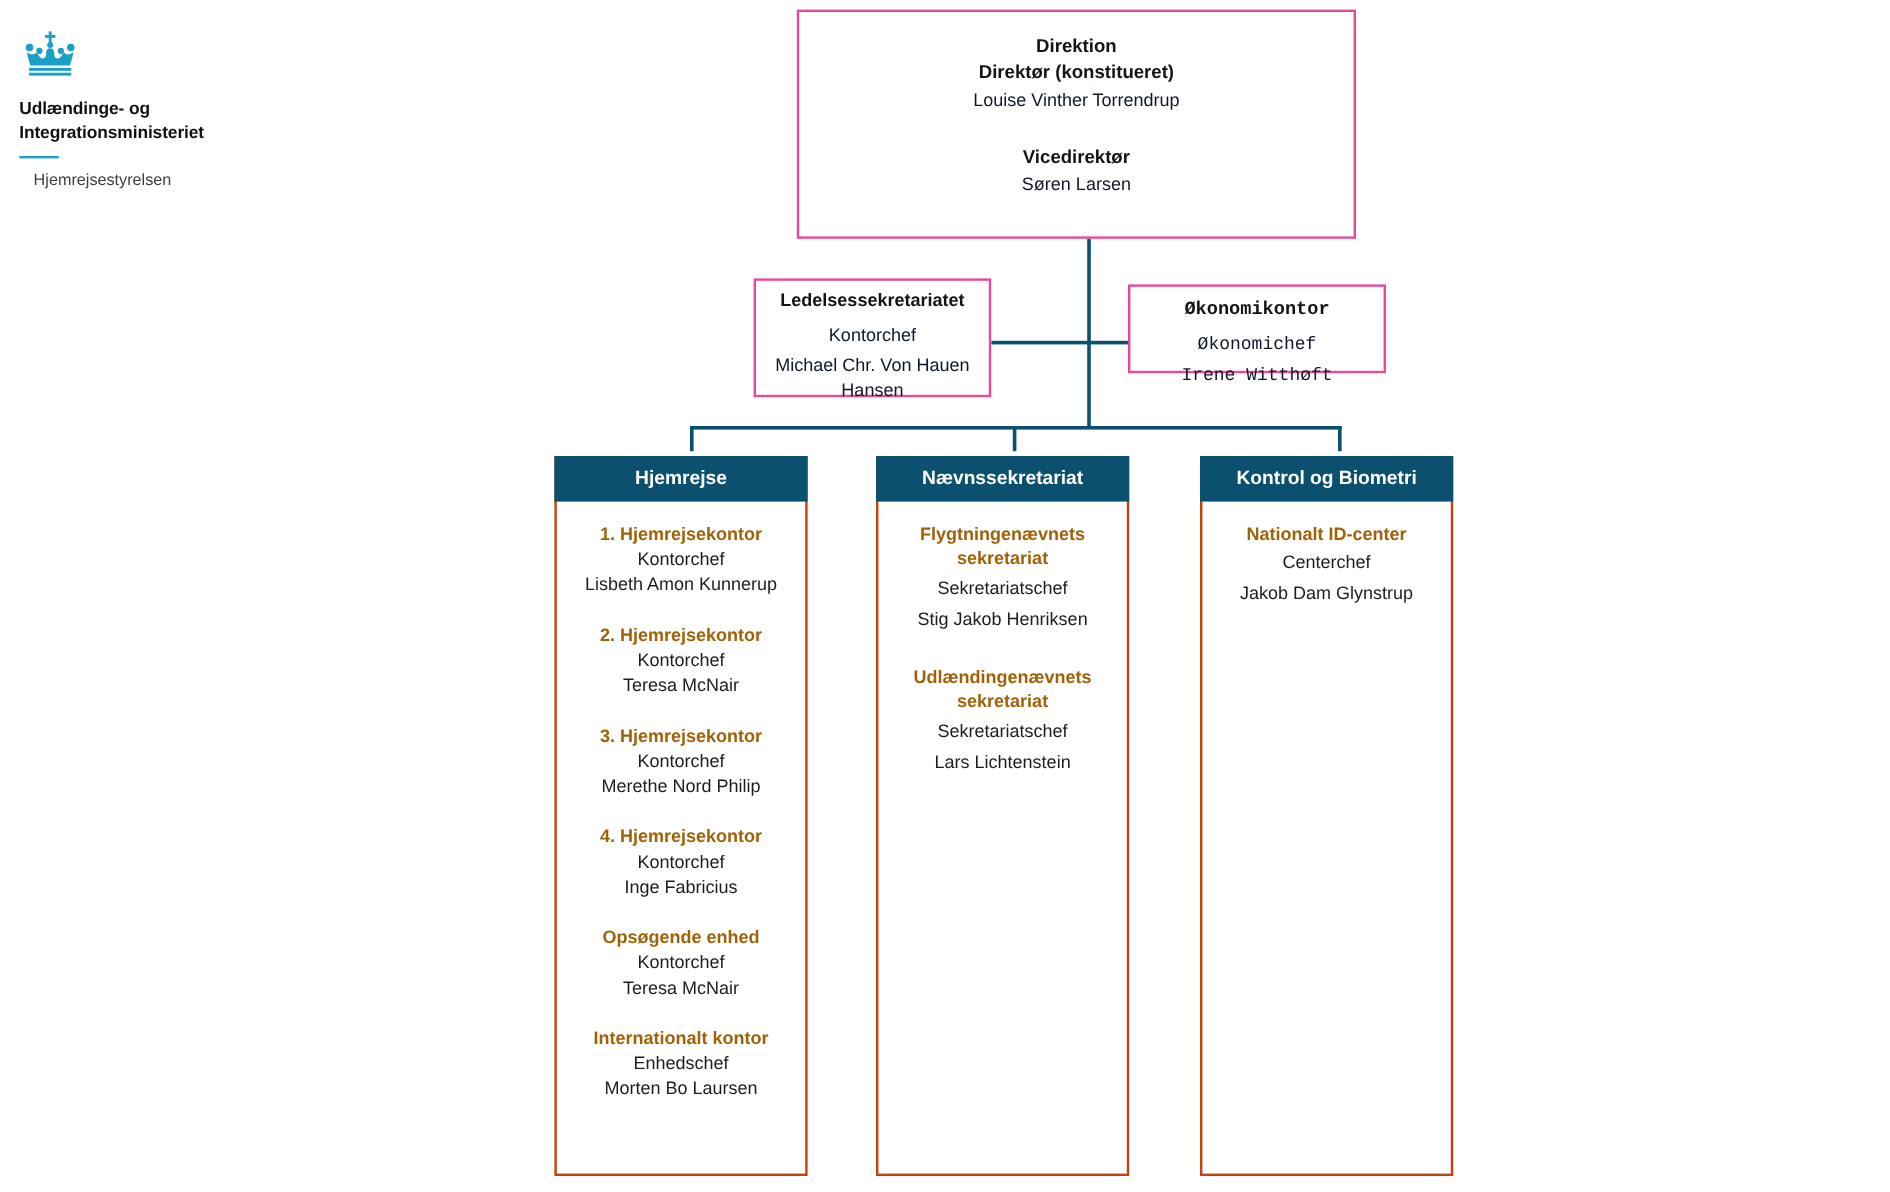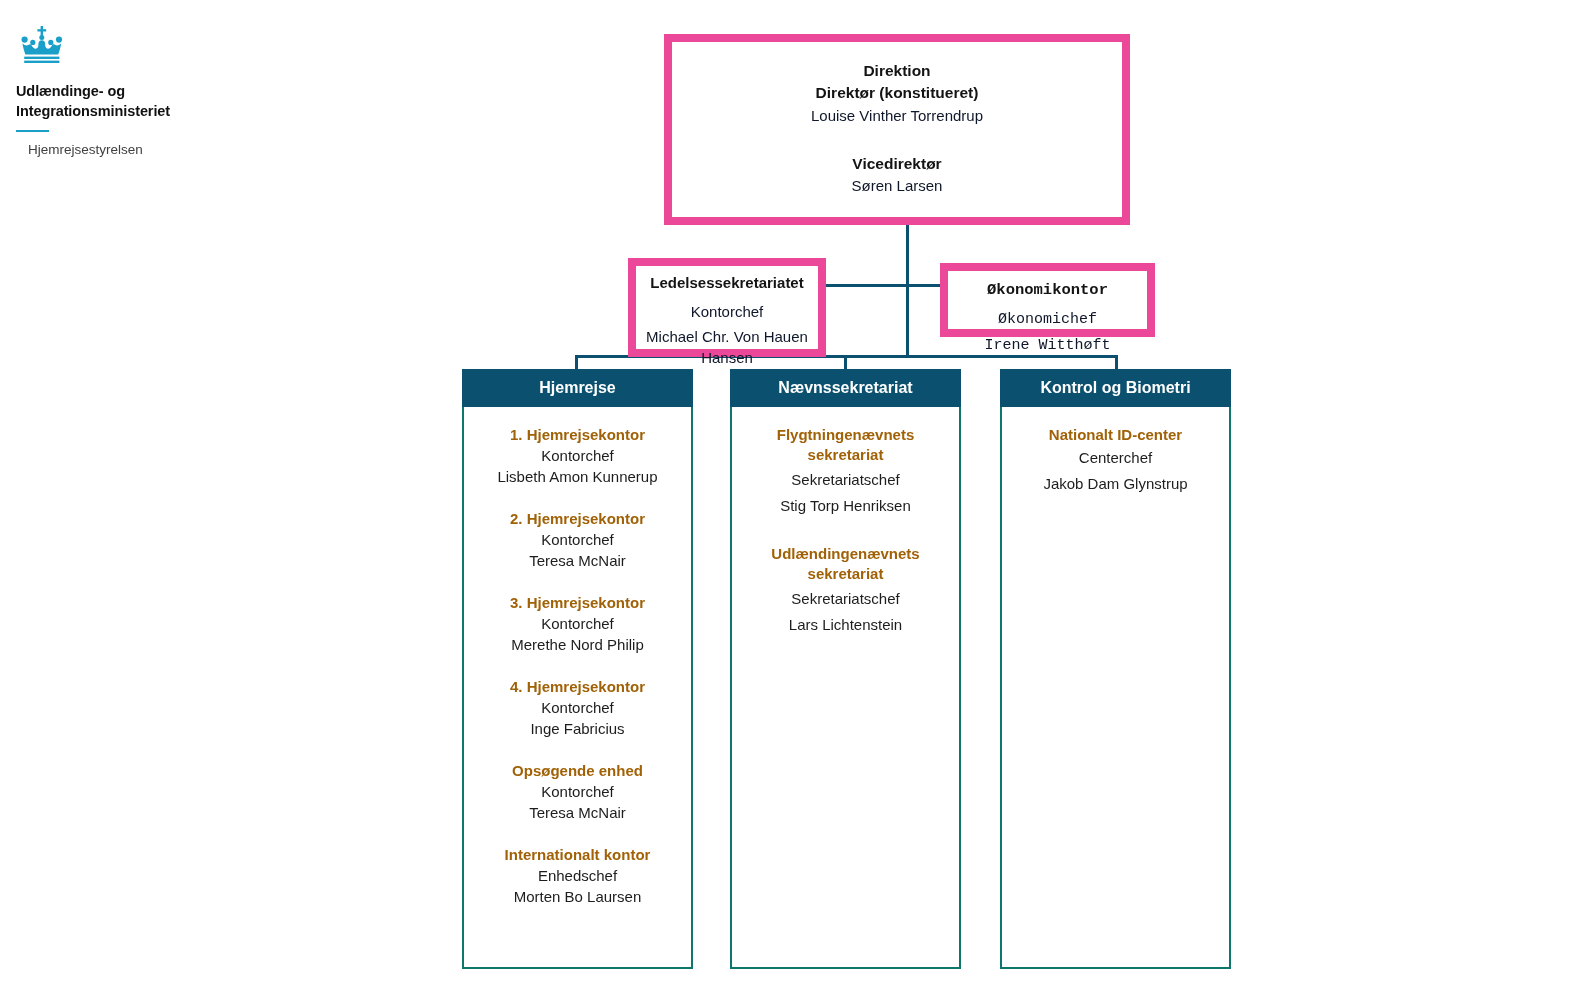--- a/index.html
+++ b/index.html
@@ -52,23 +52,22 @@
   
   .line {
     position: absolute;
     background: #0b516f;
   }
 
   
   .box {
     position: absolute;
     box-sizing: border-box;
-    border: 8px solid #ec4899;
-    background: #ffffff;
-    margin-top: 26px;
+    border: 2px solid #ec4899;
+    background: #ffffff;
   }
   .box-title {
     font-weight: bold;
     font-size: 15.5px;
     color: #141414;
     line-height: 1.45;
     text-align: center;
   }
   .box-role, .box-person {
     font-size: 15px;
@@ -101,24 +100,24 @@
     padding: 8px 6px 0 6px;
     font-family: Liberation Mono, monospace;
   }
   #box-okonomi .box-role { margin-top: 8px; }
   #box-okonomi .box-person { margin-top: 4px; }
 
   
   .column {
     position: absolute;
     box-sizing: border-box;
-    top: 369px;
-    width: 231px;
+    top: 380px;
+    width: 211px;
     height: 600px;
-    border: 2px solid #0f766e;
+    border: 2px solid #c2410c;
     background: #ffffff;
   }
   .column-header {
     background: #0b516f;
     color: #ffffff;
     font-weight: bold;
     font-size: 16px;
     text-align: center;
     line-height: 38px;
     height: 38px;
@@ -250,21 +249,21 @@
       </div>
     </div>
   </div>
 
   <div class="column col-naevn" id="col-naevn">
     <div class="column-header">Nævnssekretariat</div>
     <div class="column-body">
       <div class="unit">
         <div class="unit-name">Flygtningenævnets sekretariat</div>
         <div class="unit-role">Sekretariatschef</div>
-        <div class="unit-person">Stig Torp Henriksen</div>
+        <div class="unit-person">Stig Jakob Henriksen</div>
       </div>
       <div class="unit">
         <div class="unit-name">Udlændingenævnets sekretariat</div>
         <div class="unit-role">Sekretariatschef</div>
         <div class="unit-person">Lars Lichtenstein</div>
       </div>
     </div>
   </div>
 
   <div class="column col-kontrol" id="col-kontrol">

